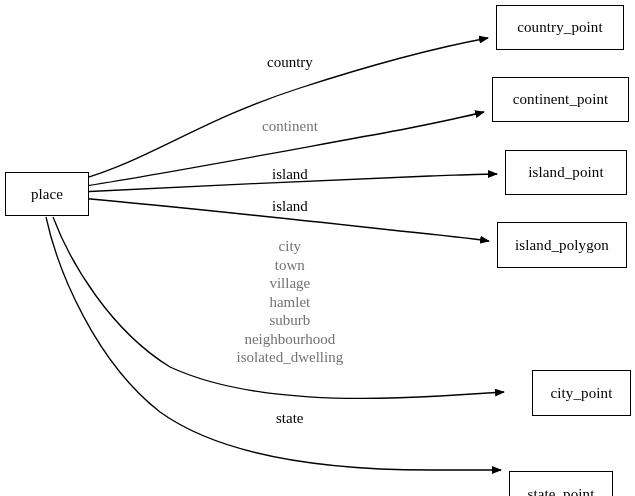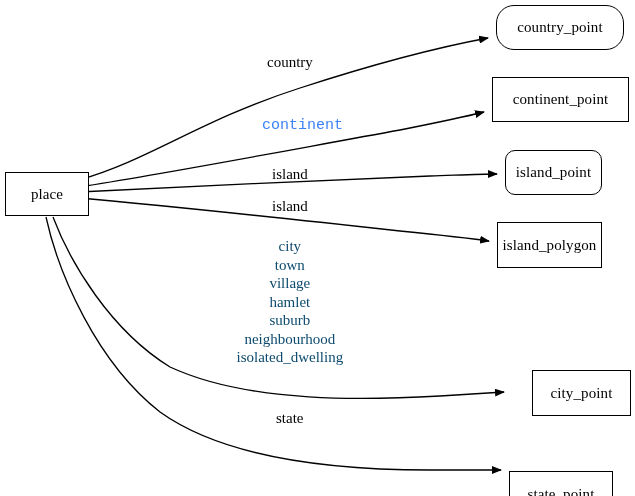--- a/index.html
+++ b/index.html
@@ -67,34 +67,34 @@
         <path d="M 79,187 C 170,173 300,148 400,130 C 440,122 468,116 484,112" marker-end="url(#arrowhead)" stroke="#000000"></path>
         <path d="M 79,192 C 180,187 330,180 430,176 C 460,175 480,174 497,174" marker-end="url(#arrowhead)" stroke="#000000"></path>
         <path d="M 79,198 C 170,206 300,220 400,231 C 440,235 468,238 489,241" marker-end="url(#arrowhead)" stroke="#000000"></path>
         <path d="M 53,217 C 70,262 110,330 170,367 C 250,404 370,400 440,396 C 470,394 489,393 504,392" marker-end="url(#arrowhead)" stroke="#000000"></path>
         <path d="M 46,217 C 58,272 96,362 160,412 C 230,462 350,470 430,470 C 462,470 484,470 501,470" marker-end="url(#arrowhead)" stroke="#000000"></path>
       </g>
   </svg>
 
   <div id="node-layer">
     <div class="node" style="left: 5px; top: 172px; width: 84px; height: 44px;">place</div>
-  <div class="node" style="left: 496px; top: 5px; width: 128px; height: 45px; border-radius: 18px;">country_point</div>
+  <div class="node" style="left: 496px; top: 5px; width: 128px; height: 45px;">country_point</div>
       <div class="node" style="left: 492px; top: 77px; width: 137px; height: 45px;">continent_point</div>
-      <div class="node" style="left: 505px; top: 150px; width: 97px; height: 45px; border-radius: 10px;">island_point</div>
-      <div class="node" style="left: 497px; top: 222px; width: 105px; height: 46px;">island_polygon</div>
+      <div class="node" style="left: 505px; top: 150px; width: 122px; height: 45px;">island_point</div>
+      <div class="node" style="left: 497px; top: 222px; width: 130px; height: 46px;">island_polygon</div>
       <div class="node" style="left: 512px; top: 370px; width: 99px; height: 46px; margin-left: 20px;">city_point</div>
       <div class="node" style="left: 509px; top: 441px; width: 104px; height: 46px; margin-top: 30px;">state_point</div>
     </div>
 
   <div id="label-layer">
       <div class="edge-label" style="color: rgb(0, 0, 0); left: 267px; top: 54px; text-align: right;">country</div>
-      <div class="edge-label" style="color: #3b82f6; left: 262px; top: 118px; font-family: Liberation Mono, monospace;">continent</div>
+      <div class="edge-label" style="color: #737373; left: 262px; top: 118px;">continent</div>
       <div class="edge-label" style="color: rgb(0, 0, 0); left: 272px; top: 166px;">island</div>
       <div class="edge-label" style="color: rgb(0, 0, 0); left: 272px; top: 198px;">island</div>
-      <div class="edge-label multi" style="color: #0c4a6e; left: 236.5px; top: 237px;">city
+      <div class="edge-label multi" style="color: #737373; left: 236.5px; top: 237px;">city
 town
 village
 hamlet
 suburb
 neighbourhood
 isolated_dwelling</div>
       <div class="edge-label" style="color: rgb(0, 0, 0); left: 276px; top: 410px;">state</div>
     </div>
 
 </div>

